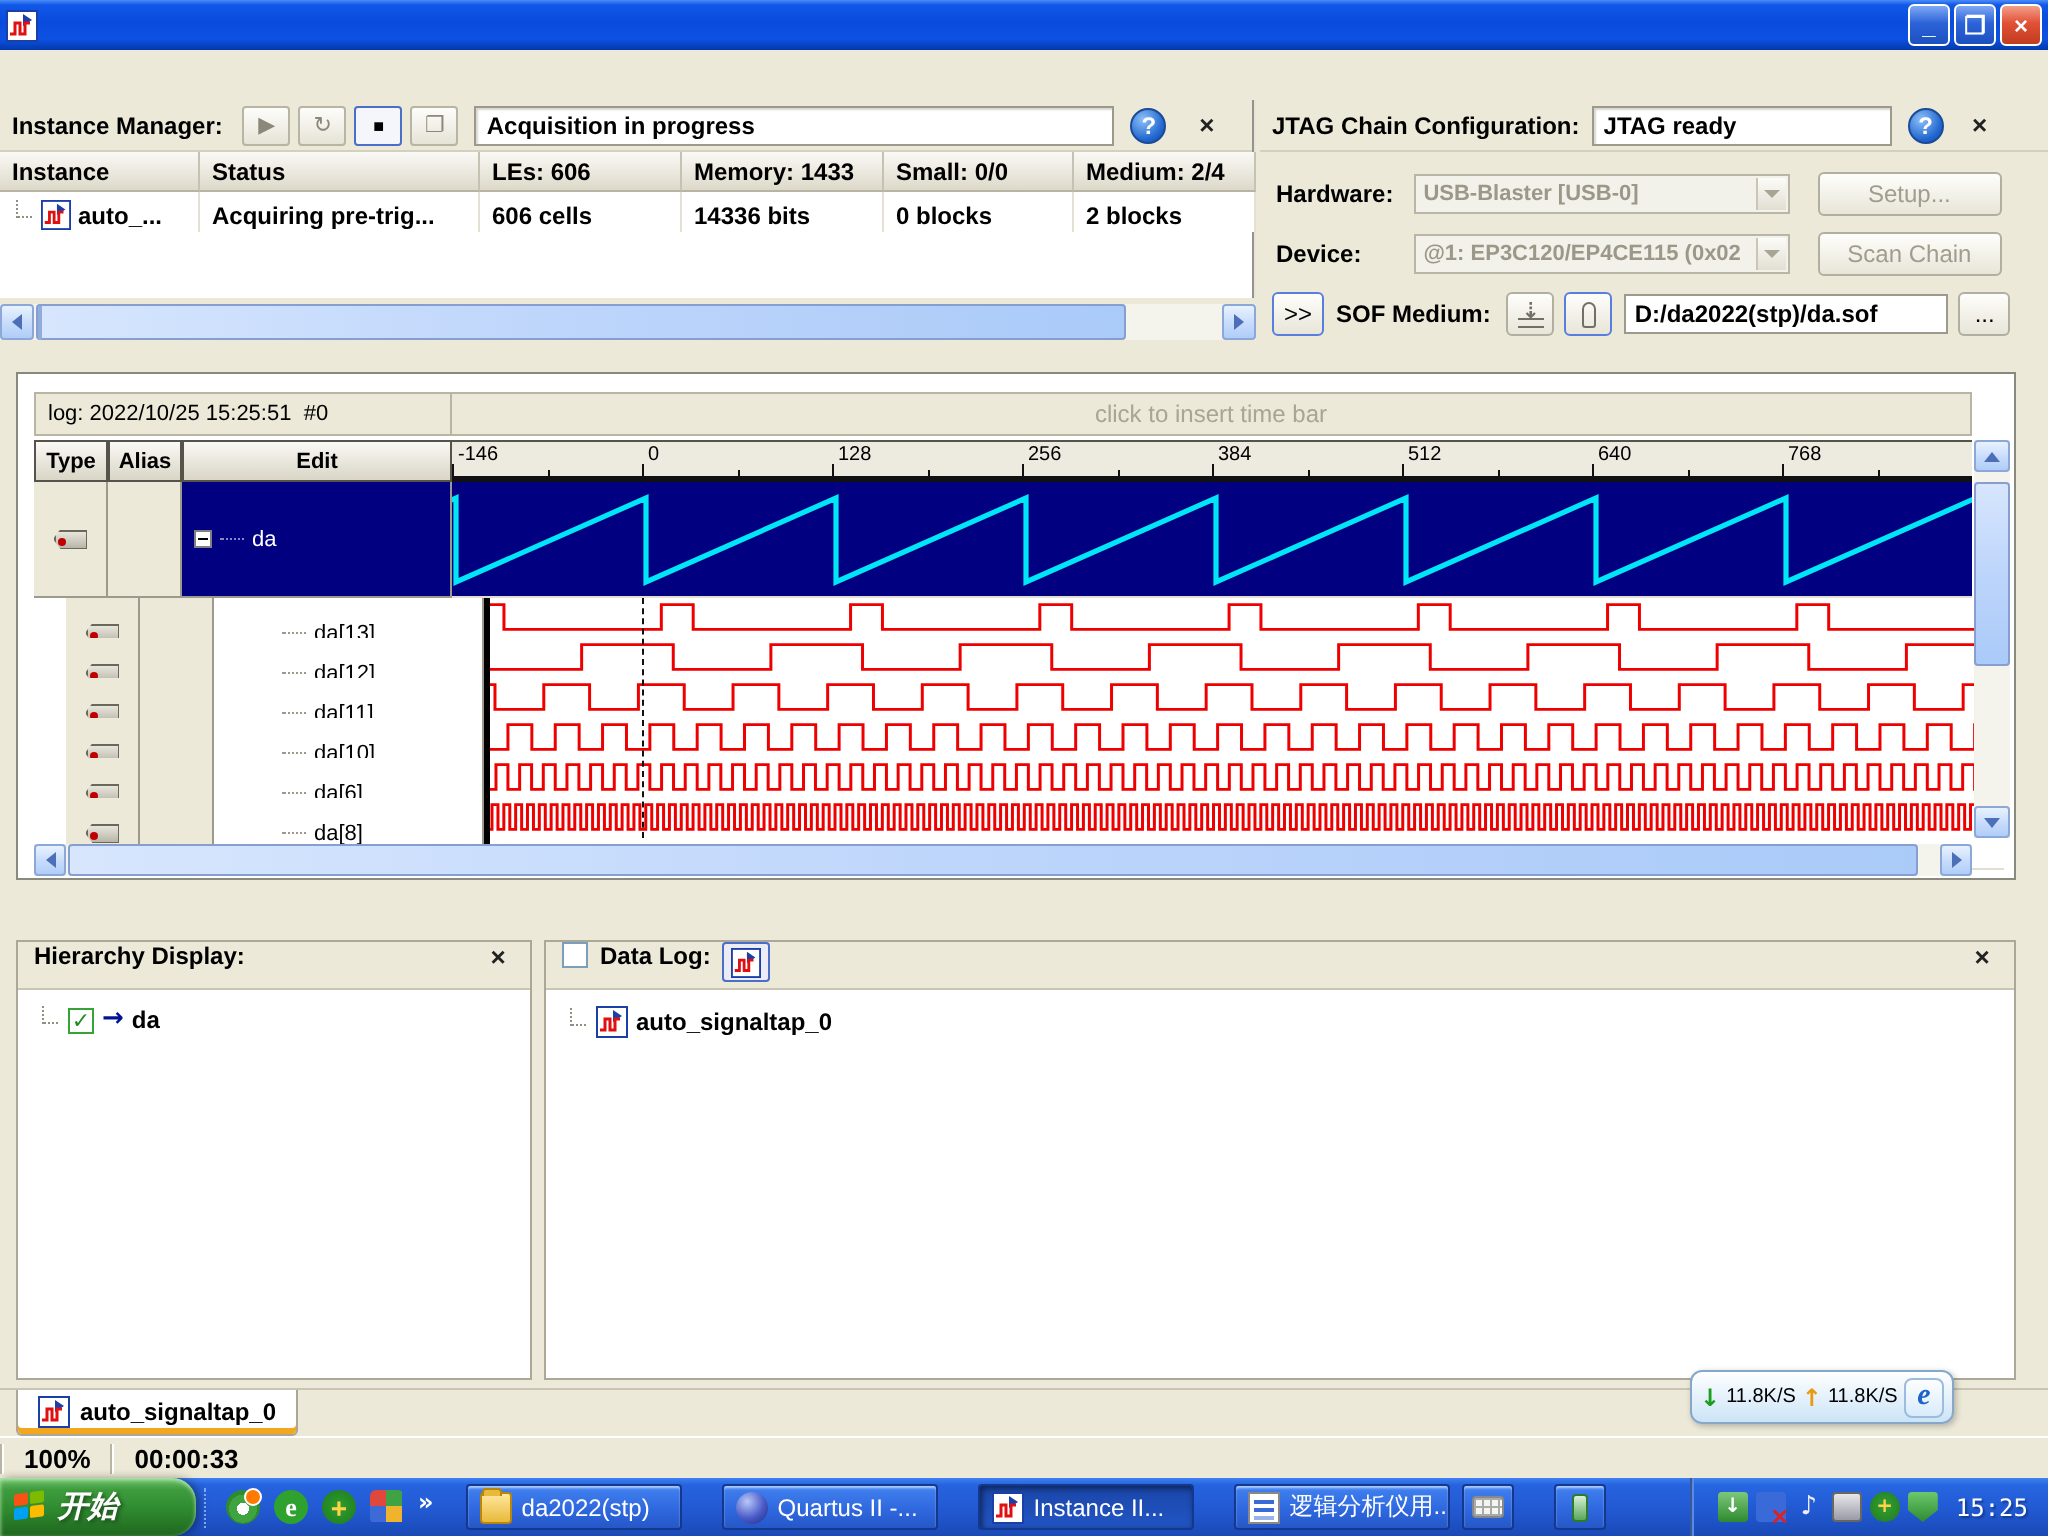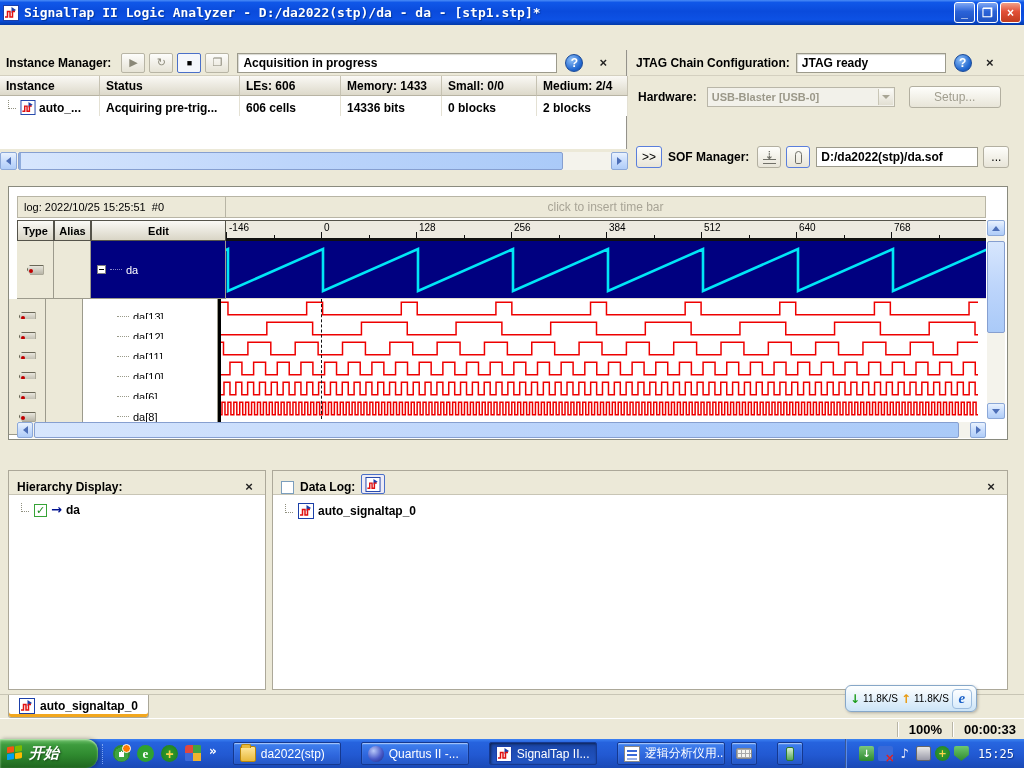--- a/index.html
+++ b/index.html
@@ -88,50 +88,50 @@
   .ctype{width:37px;display:flex;align-items:center;justify-content:center;background:#ECE9D8}
   .calias{width:37px;background:#ECE9D8}
   .cname{width:135px;background:#fff;display:flex;align-items:center;font:11px "Liberation Sans",sans-serif;padding-left:34px}
   .cwave{width:760px;background:#fff;border-right:none;position:relative;border-bottom:1px solid #E2DFD2}
   .cwave.navy,.cname.navy{background:#000080;color:#fff}
   .cwave svg{position:absolute;left:0;top:0}
   .busrow .cname{padding-left:6px}
   .expander{width:9px;height:9px;background:#fff;border:1px solid #808080;position:relative;margin-right:4px;flex:0 0 9px}
   .expander::after{content:"";position:absolute;left:1px;right:1px;top:3px;height:1px;background:#000}
   .dash{width:12px;border-top:1px dotted #9a9a8a;margin-right:4px}
-  .srow{position:absolute;left:0;width:969px;height:36px;display:flex}
+  .srow{position:absolute;left:24px;width:969px;height:36px;display:flex}
   .cwave.edge{border-left:3px solid #000}
   .tag{width:17px;height:10px;background:linear-gradient(#E8E6DC,#B8B5A8);border:1px solid #6A6858;
     clip-path:polygon(0 50%,22% 0,100% 0,100% 100%,22% 100%);position:relative}
   .tag::before{content:"";position:absolute;left:1px;top:3px;width:4px;height:4px;background:#C00000;border-radius:50%}
   .trigger-line{position:absolute;border-left:1px dashed #111;width:0}
 
   
   .vtabs{position:absolute;left:8px;top:442px;height:24px;display:flex;gap:2px}
   .vtab{display:flex;align-items:center;gap:5px;padding:0 12px;border:1px solid #AAA798;border-bottom:none;background:#F1EFE4;font:bold 12px "Liberation Sans",sans-serif;border-radius:3px 3px 0 0}
   .vtab.active{background:#fff;box-shadow:inset 0 -3px 0 #F2A71E}
   .mini-ic{width:13px;height:13px;background:#fff;border:1px solid #777;position:relative;flex:0 0 13px}
   .mini-ic.data::after{content:"";position:absolute;left:2px;bottom:2px;border-left:8px solid #1A2B6E;border-top:8px solid transparent}
   .mini-ic.setup::after{content:"";position:absolute;left:2px;top:2px;width:8px;height:2px;background:#2A58C8;box-shadow:0 4px 0 #2A58C8,0 8px 0 #2A58C8}
 
   
   .lower-wrap{position:absolute;left:0;top:466px;width:1024px;height:228px;background:#ECE9D8}
   .hpanel{position:absolute;background:#fff;border:1px solid #ACA899}
-  .hpanel-hd{height:24px;background:#ECE9D8;border-bottom:1px solid #C8C5B5;display:flex;align-items:flex-end;padding:0 8px}
+  .hpanel-hd{height:24px;background:#ECE9D8;border-bottom:1px solid #C8C5B5;display:flex;align-items:flex-start;padding:0 8px}
   .cb{width:13px;height:13px;background:#fff;border:1px solid #7B9EBD;flex:0 0 13px;display:flex;align-items:center;justify-content:center}
   .cb.checked{border-color:#36A336;color:#1E8C1E;font:bold 11px "DejaVu Sans",sans-serif}
   .tree-item{display:flex;align-items:center;gap:4px;padding:8px 0 0 10px;font:bold 12px "Liberation Sans",sans-serif}
   .blue-arrow{color:#00128F;font:bold 13px "DejaVu Sans",sans-serif;line-height:10px}
   .icon-btn{width:24px;height:20px;border:1px solid #4A6FC8;border-radius:2px;background:#EDEBF5;display:flex;align-items:center;justify-content:center;margin-left:6px}
 
   
   .btab-bar{position:absolute;left:0;top:694px;width:1024px;height:24px;background:#ECE9D8;border-top:1px solid #C8C5B5}
   .btab{position:absolute;left:8px;top:0;height:23px;display:flex;align-items:center;gap:5px;padding:0 10px;background:#fff;
     border:1px solid #AAA798;border-top:none;font:bold 12px "Liberation Sans",sans-serif;box-shadow:inset 0 -3px 0 #F2A71E;border-radius:0 0 3px 3px}
-  .statusbar{position:absolute;left:0;top:718px;width:1024px;height:21px;background:#ECE9D8;border-top:1px solid #fff;display:flex;align-items:center;justify-content:flex-end;gap:10px;padding-right:8px}
+  .statusbar{position:absolute;left:0;top:718px;width:1024px;height:21px;background:#ECE9D8;border-top:1px solid #fff;display:flex;align-items:center;gap:10px;padding-right:8px}
   .sep{width:2px;height:15px;border-left:1px solid #B8B5A5;border-right:1px solid #FFF}
   .sb-txt{font:bold 13px "Liberation Sans",sans-serif}
 
   
   .net-widget{position:absolute;left:845px;top:685px;width:132px;height:27px;border:1px solid #86A7C8;border-radius:6px;
     background:linear-gradient(#FEFFFF,#CCE4F7);display:flex;align-items:center;gap:3px;padding:0 4px;box-shadow:1px 1px 3px rgba(0,0,0,.25);z-index:5}
   .net-widget .dn{color:#1E9E1E;font:bold 12px "DejaVu Sans",sans-serif}
   .net-widget .up{color:#E89A10;font:bold 12px "DejaVu Sans",sans-serif}
   .net-widget .val{font:10px "Liberation Sans",sans-serif}
   .ie-btn{margin-left:auto;width:22px;height:20px;border:1px solid #9CBCDE;border-radius:4px;background:linear-gradient(#FDFEFF,#D8EBFB);
@@ -190,21 +190,20 @@
 <div id="screen">
 
   <div class="titlebar">
     <span class="st-glyph">
         <svg viewBox="0 0 16 16" width="100%" height="100%">
           <rect x="0.5" y="0.5" width="15" height="15" fill="#fff" stroke="#1B3FA8"></rect>
           <path d="M8.5 2 L13 5 L8.5 8 Z" fill="#1B3FA8"></path>
           <path d="M2 12 H4.5 V6.5 H7 V12 H9.5 V6.5 H12" stroke="#E01010" stroke-width="1.5" fill="none"></path>
         </svg>
       </span>
-    <span class="title-text">SignalTap II Logic Analyzer - D:/da2022(stp)/da - da - [stp1.stp]*</span>
     <span class="tb-btns">
       <span class="tb-btn">_</span>
       <span class="tb-btn">❐</span>
       <span class="tb-btn close">×</span>
     </span>
   </div>
 
 
   <div class="im-panel">
     <div class="panel-hd">
@@ -265,23 +264,33 @@
     <div class="jtag-row" style="left:8px;top:36px;right:8px">
       <span class="lbl-b">Hardware:</span>
       <span class="combo" style="width:188px;margin-left:10px">
           <span>USB-Blaster [USB-0]</span>
           <span class="arr">
             <i class="tri-d"></i>
           </span>
         </span>
       <span class="xp-btn" style="width:92px;margin-left:14px">Setup...</span>
     </div>
+    <div class="jtag-row" style="left:8px;top:66px;right:8px">
+      <span class="lbl-b">Device:</span>
+      <span class="combo" style="width:188px;margin-left:26px">
+          <span>@1: EP3C120/EP4CE115 (0x02</span>
+          <span class="arr">
+            <i class="tri-d"></i>
+          </span>
+        </span>
+      <span class="xp-btn" style="width:92px;margin-left:14px">Scan Chain</span>
+    </div>
     <div class="jtag-row" style="left:6px;top:96px;right:8px">
       <span class="xp-btn en" style="width:26px">&gt;&gt;</span>
-      <span class="lbl-b" style="margin-left:6px">SOF Manager:</span>
+      <span class="lbl-b" style="margin-left:6px">SOF Medium:</span>
       <span class="xp-btn" style="width:24px;margin-left:8px">
           <span class="dl-ic">⇣</span>
         </span>
       <span class="xp-btn en" style="width:24px;margin-left:5px">
           <span class="clip-ic"></span>
         </span>
       <span class="sunken" style="width:162px;margin-left:6px">D:/da2022(stp)/da.sof</span>
       <span class="xp-btn en" style="width:26px;margin-left:5px;color:#000;border-color:#B2AFA0">...</span>
     </div>
   </div>
@@ -555,21 +564,21 @@
           <span class="tlabel">Quartus II -...</span>
         </span>
         <span class="task active">
           <span class="ticon st-glyph">
             <svg viewBox="0 0 16 16" width="100%" height="100%">
               <rect x="0.5" y="0.5" width="15" height="15" fill="#fff" stroke="#1B3FA8"></rect>
               <path d="M8.5 2 L13 5 L8.5 8 Z" fill="#1B3FA8"></path>
               <path d="M2 12 H4.5 V6.5 H7 V12 H9.5 V6.5 H12" stroke="#E01010" stroke-width="1.5" fill="none"></path>
             </svg>
           </span>
-          <span class="tlabel">SignalTap II...</span>
+          <span class="tlabel">Instance II...</span>
         </span>
         <span class="task">
           <span class="ticon word-doc-icon"></span>
           <span class="tlabel">逻辑分析仪用...</span>
         </span>
       </div>
     <div class="tasks">
       <span class="task small">
           <span class="kbd-icon"></span>
         </span>

